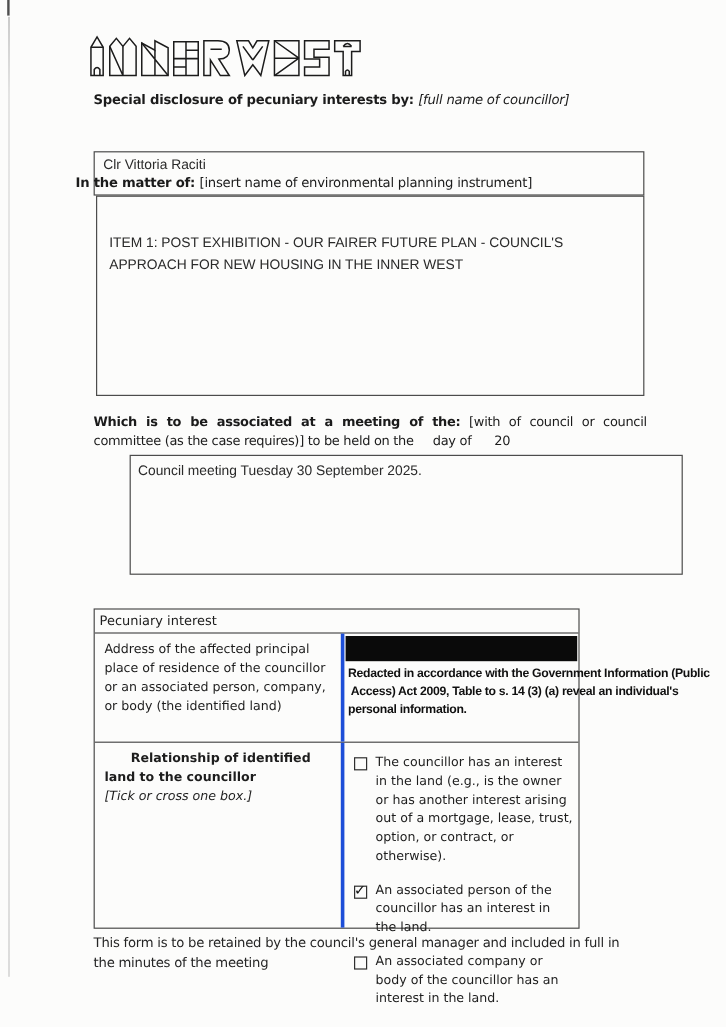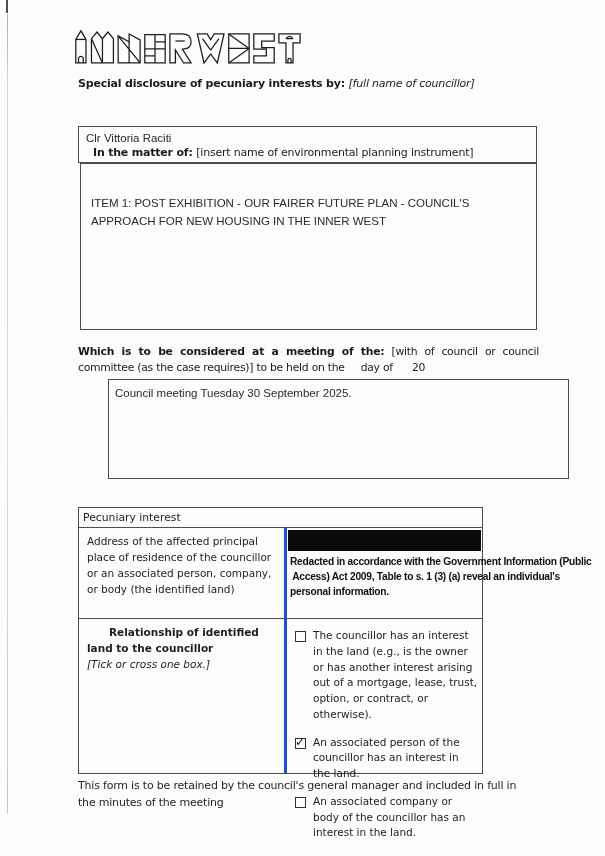--- a/index.html
+++ b/index.html
@@ -12,21 +12,21 @@
   .scan-line{position:absolute; left:7px; top:14px; width:1px; height:800px;
     background:linear-gradient(#8f8f8f,#c6c6c6 8%,#d2d2d2 55%,#b5b5b5);opacity:.75;}
   .scan-tick{position:absolute; left:6px; top:0; width:2px; height:13px; background:#4e4e4e;}
 
   .logo{position:absolute; left:75px; top:28px;}
 
   .lbl{position:absolute; font-size:11px; letter-spacing:-0.2px; color:#1b1b1b; white-space:nowrap;}
   .lbl b{font-weight:bold;}
   .lbl .it{font-style:italic;}
   .lbl-disclosure{left:78px; top:77px;}
-  .lbl-matter{left:93px; top:146px;}
+  .lbl-matter{left:63px; top:146px;}
 
   .box{position:absolute; border:1px solid #4c4c4c; background:transparent; box-sizing:border-box;
        font-family:"Liberation Sans",sans-serif; font-size:11.5px; color:#2a2a2a;}
   .name-box{left:78px; top:94px; width:459px; height:37px; padding:5px 7px;margin-top:32px;}
   .matter-box{left:80px; top:163px; width:457px; height:167px; padding:11px 10px;
        line-height:1.62; white-space:pre-line;}
   .meeting-box{left:85px; top:379px; width:461px; height:100px; padding:5px 6px; line-height:1.5;margin-left:23px;}
 
   .para{position:absolute; left:78px; top:344px; width:461px;
        font-size:10.8px; letter-spacing:-0.25px; line-height:1.5; color:#1b1b1b;}
@@ -117,37 +117,37 @@
   <div class="lbl lbl-matter">
     <b>In the matter of: </b><span>[insert name of environmental planning instrument]</span>
   </div>
 
   <div class="box matter-box">
     <span>ITEM 1: POST EXHIBITION - OUR FAIRER FUTURE PLAN - COUNCIL'S
 APPROACH FOR NEW HOUSING IN THE INNER WEST</span>
   </div>
 
   <div class="para">
-    <div class="line1"><b>Which is to be considered at a meeting of the:</b><span> [with of council or council</span></div>
+    <div class="line1"><b>Which is to be associated at a meeting of the:</b><span> [with of council or council</span></div>
     <div class="line2">committee (as the case requires)] to be held on the&nbsp;&nbsp;&nbsp;&nbsp;&nbsp;day of&nbsp;&nbsp;&nbsp;&nbsp;&nbsp;&nbsp;20</div>
   </div>
 
   <div class="box meeting-box">
     <span>Council meeting Tuesday 30 September 2025.</span>
   </div>
 
   <div class="ptable">
     <div class="t-header">Pecuniary interest</div>
 
     <div class="t-row address">
       <div class="t-left">Address of the affected principal place of residence of the councillor or an associated person, company, or body (the identified land)</div>
       <div class="t-right">
         <div class="red-bar"></div>
         <div class="red-note">Redacted in accordance with the Government Information (Public
- Access) Act 2009, Table to s. 1 (3) (a) reveal an individual's
+ Access) Act 2009, Table to s. 14 (3) (a) reveal an individual's
 personal information.</div>
       </div>
     </div>
 
     <div class="t-row relationship">
       <div class="t-left">
         <span class="semi">Relationship of identified land to the councillor</span><br>
         <span class="it">[Tick or cross one box.]</span>
       </div>
       <div class="t-right options">

